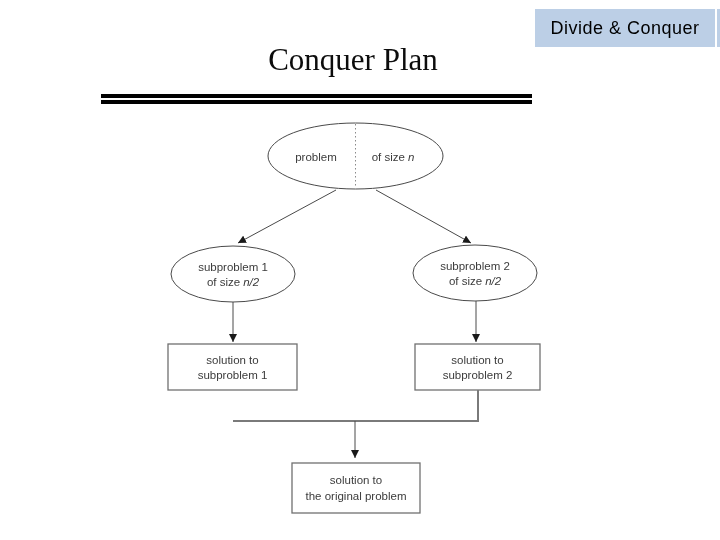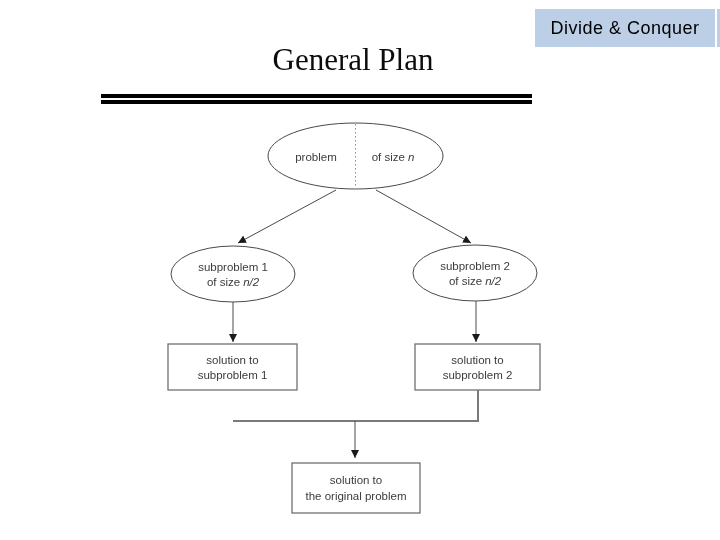--- a/index.html
+++ b/index.html
@@ -36,21 +36,21 @@
   .dotted-div { stroke:#8a8a8a; stroke-width:1; stroke-dasharray:1.5 2.5; }
 </style>
 </head>
 <body>
 
 <div class="slide">
 
   <div class="corner-tag">Divide &amp; Conquer</div>
   <div class="corner-sliver"></div>
 
-  <div class="slide-title">General Plan</div>
+  <div class="slide-title">Conquer Plan</div>
 
   <div class="double-rule"></div>
 
   <svg class="flowchart" width="720" height="540" viewBox="0 0 720 540" xmlns="http://www.w3.org/2000/svg">
     <defs>
       <marker id="arrow" viewBox="0 0 10 10" refX="10" refY="5" markerWidth="8" markerHeight="8" orient="auto">
         <path d="M0,0 L10,5 L0,10 z" fill="#1a1a1a"></path>
       </marker>
     </defs>
 

